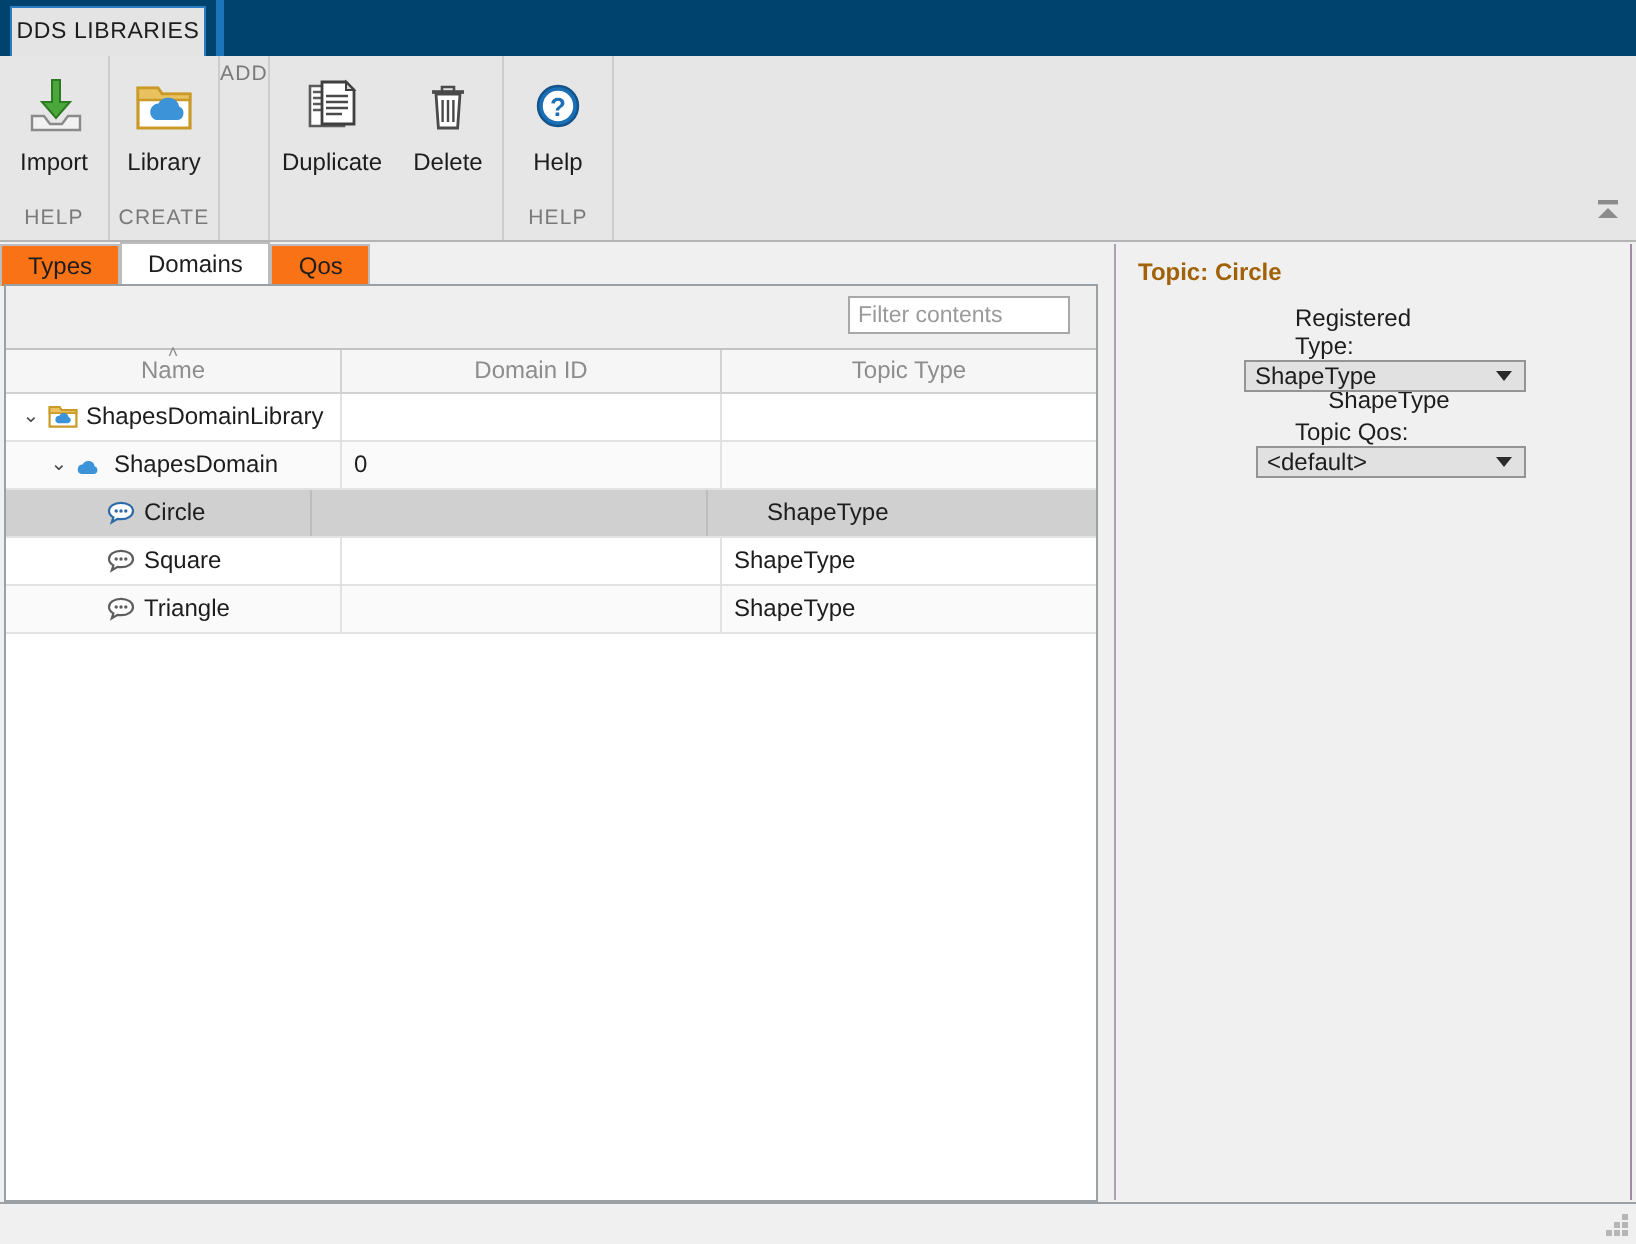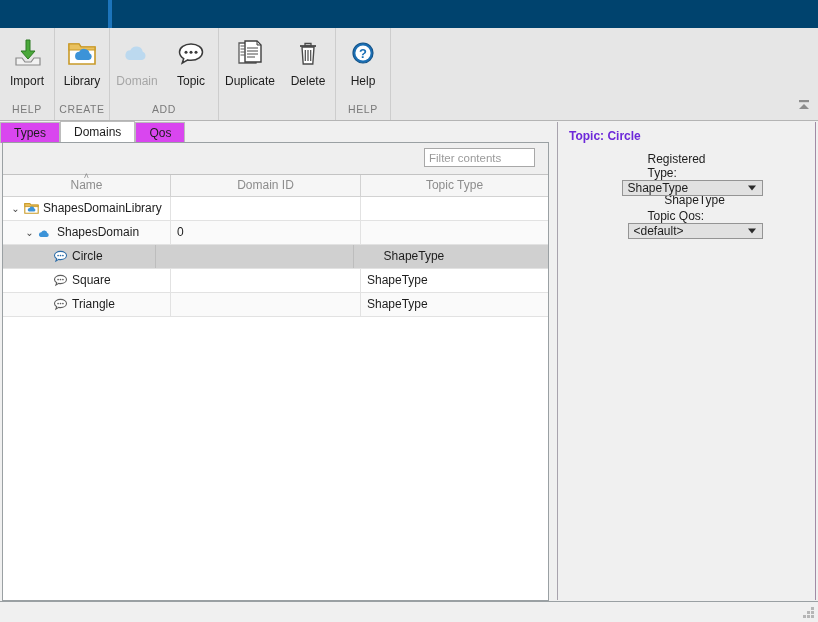--- a/index.html
+++ b/index.html
@@ -129,21 +129,21 @@
     width: 818px; height: 22px;
     background: #f0f0f0;
     display: flex;
     align-items: flex-end;
   }
   .itab {
     height: 21px;
     line-height: 20px;
     padding: 0 13px;
     font-size: 12px;
-    background: #d946ef;
+    background: #f97316;
     border: 1px solid #bcbcbc;
     border-bottom: none;
     box-sizing: border-box;
     color: #1d1d1d;
     cursor: default;
   }
   .itab.sel {
     background: #ffffff;
     height: 22px;
     line-height: 21px;
@@ -287,21 +287,21 @@
   .pin {
     position: absolute;
     right: 7px; top: 3px;
     width: 14px; height: 16px;
     display: flex; align-items: center; justify-content: center;
   }
   .details-title {
     margin: 7px 0 0 11px;
     font-size: 12px;
     font-weight: bold;
-    color: #6d28d9;
+    color: #a16207;
   }
   .frow {
     display: flex;
     align-items: center;
     margin-left: 11px;
     margin-top: 9px;
     height: 18px;
     flex-direction: column;
   }
   .flabel {
@@ -361,20 +361,23 @@
     background: #b6b6b6;
     display: block;
   }
 </style>
 </head>
 <body>
 
 <div class="app">
 
   <div class="titlebar">
+    <div class="app-tab">
+      <span>DDS LIBRARIES</span>
+    </div>
     <div class="tab-accent"></div>
   </div>
 
   <div class="ribbon">
     <div class="ribbon-groups">
 
       <div class="rgroup">
         <div class="rgroup-btns">
           <div class="rbtn">
             <span class="ricon">
@@ -399,41 +402,20 @@
                 <path d="M13 24 a4.2 4.2 0 0 1 1.2 -8.2 a5.6 5.6 0 0 1 10.4 1.4 a3.6 3.6 0 0 1 -0.6 6.8 z" fill="#3c93d8"></path>
               </svg>
             </span>
             <span class="rlabel">Library</span>
           </div>
         </div>
         <div class="rgroup-title">CREATE</div>
       </div>
 
       <div class="rgroup">
-        <div class="rgroup-btns">
-          <div class="rbtn disabled">
-            <span class="ricon">
-              <svg width="34" height="34" viewBox="0 0 34 34">
-                <path d="M9 24 a5 5 0 0 1 1.4 -9.8 a6.6 6.6 0 0 1 12.4 1.6 a4.3 4.3 0 0 1 -0.8 8.2 z" fill="#bcd9ef"></path>
-              </svg>
-            </span>
-            <span class="rlabel">Domain</span>
-          </div>
-          <div class="rbtn">
-            <span class="ricon">
-              <svg width="34" height="34" viewBox="0 0 34 34">
-                <path d="M17 8 c6.6 0 11.5 3.6 11.5 8.1 c0 4.5 -4.9 8.1 -11.5 8.1 c-1.1 0 -2.2 -0.1 -3.2 -0.3 l-5.6 3.3 l1.5 -4.6 c-2.6 -1.5 -4.2 -3.8 -4.2 -6.5 c0 -4.5 4.9 -8.1 11.5 -8.1 z" fill="#ffffff" stroke="#3a3a3a" stroke-width="1.5"></path>
-                <circle cx="12" cy="16.2" r="1.5" fill="#3a3a3a"></circle>
-                <circle cx="17" cy="16.2" r="1.5" fill="#3a3a3a"></circle>
-                <circle cx="22" cy="16.2" r="1.5" fill="#3a3a3a"></circle>
-              </svg>
-            </span>
-            <span class="rlabel">Topic</span>
-          </div>
-        </div>
         <div class="rgroup-title">ADD</div>
       </div>
 
       <div class="rgroup">
         <div class="rgroup-btns">
           <div class="rbtn wide">
             <span class="ricon">
               <svg width="34" height="34" viewBox="0 0 34 34">
                 <path d="M6 7 h13 l4 4 v16 h-17 z" fill="#ffffff" stroke="#5a5a5a" stroke-width="1.3"></path>
                 <path d="M7.5 10 h4 M7.5 13 h4 M7.5 16 h4 M7.5 19 h4" stroke="#5a5a5a" stroke-width="1.2"></path>

